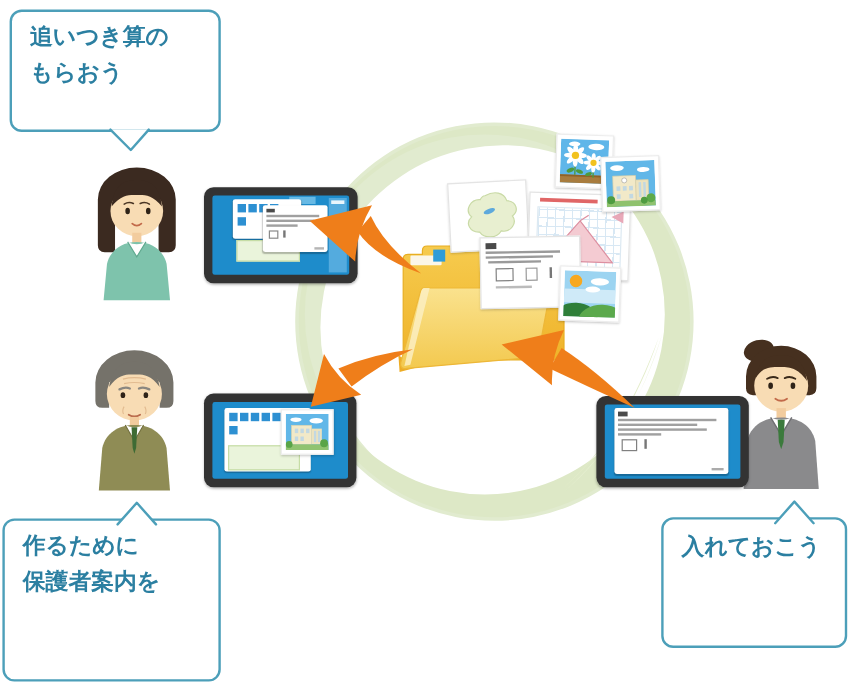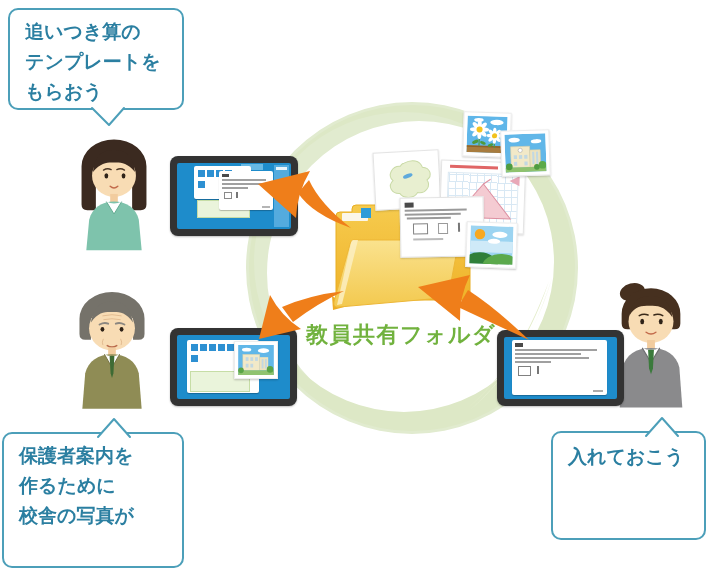--- a/index.html
+++ b/index.html
@@ -310,47 +310,44 @@
       <rect width="45" height="40" fill="#9CD4F1"></rect>
       <rect y="16" width="45" height="12" fill="#CFEAF8"></rect>
       <circle cx="10" cy="9" r="5.5" fill="#F7A81F"></circle>
       <ellipse cx="31" cy="9" rx="8" ry="3.2" fill="#fff"></ellipse>
         <ellipse cx="25" cy="16" rx="6.5" ry="2.6" fill="#fff"></ellipse>
       <ellipse cx="11" cy="42" rx="19" ry="14" fill="#2F7F39"></ellipse>
       <ellipse cx="34" cy="44" rx="21" ry="15" fill="#5BA94C"></ellipse>
     </svg>
   </div>
 
-  <div class="center-label">教員共有フォルダ</div>
 
   <svg class="abs" style="left:0;top:0;z-index:9;pointer-events:none;" width="710" height="574" viewBox="0 0 710 574">
     <g fill="#EF7E1A">
       <path d="M351,228 Q312,214 298,193 L309,180 Q320,204 351,228 Z"></path>
       <path d="M258,184 L310,171 Q297,193 296,218 Z"></path>
       <path d="M344,291 Q310,295 282,307 L293,322 Q318,303 344,291 Z"></path>
       <path d="M259,339 L270,295 Q281,316 301,329 Z"></path>
       <path d="M529,340 Q497,309 468,290 L458,307 Q494,324 529,340 Z"></path>
       <path d="M418,287 L470,275 Q459,297 460,321 Z"></path>
     </g>
   </svg>
 
   <div class="bubble" style="left:8px;top:8px;width:176px;height:102px;">
     <div class="bline">追いつき算の</div>
-    <div class="bline">テンプレートを</div>
     <div class="bline">もらおう</div>
     <svg class="tail" style="left:80px;top:98px;" width="36" height="22" viewBox="0 0 36 22">
       <path d="M2,0 L34,0 L19,17 Z" fill="#fff"></path>
       <path d="M2,0 L19,17 L34,0" fill="none" stroke="#4C9FB9" stroke-width="2" stroke-linejoin="round" stroke-linecap="round"></path>
     </svg>
   </div>
 
   <div class="bubble" style="left:2px;top:432px;width:182px;height:136px;">
+    <div class="bline">作るために</div>
     <div class="bline">保護者案内を</div>
-    <div class="bline">作るために</div>
-    <div class="bline">校舎の写真が</div>
     <svg class="tail" style="left:92px;top:-19px;" width="36" height="22" viewBox="0 0 36 22">
       <path d="M2,22 L34,22 L18,4 Z" fill="#fff"></path>
       <path d="M2,22 L18,4 L34,22" fill="none" stroke="#4C9FB9" stroke-width="2" stroke-linejoin="round" stroke-linecap="round"></path>
     </svg>
   </div>
 
   <div class="bubble" style="left:551px;top:431px;width:155px;height:109px;padding-top:9px;">
     <div class="bline">入れておこう</div>
     <svg class="tail" style="left:91px;top:-19px;" width="36" height="22" viewBox="0 0 36 22">
       <path d="M2,22 L34,22 L18,4 Z" fill="#fff"></path>

